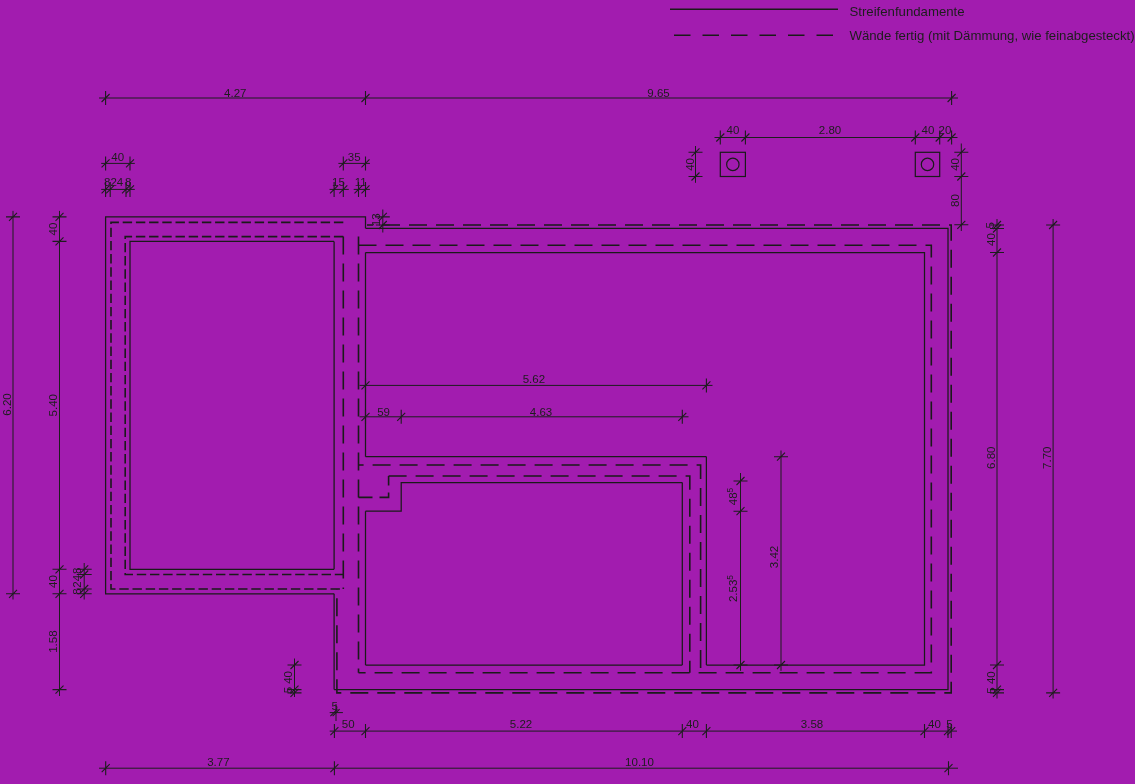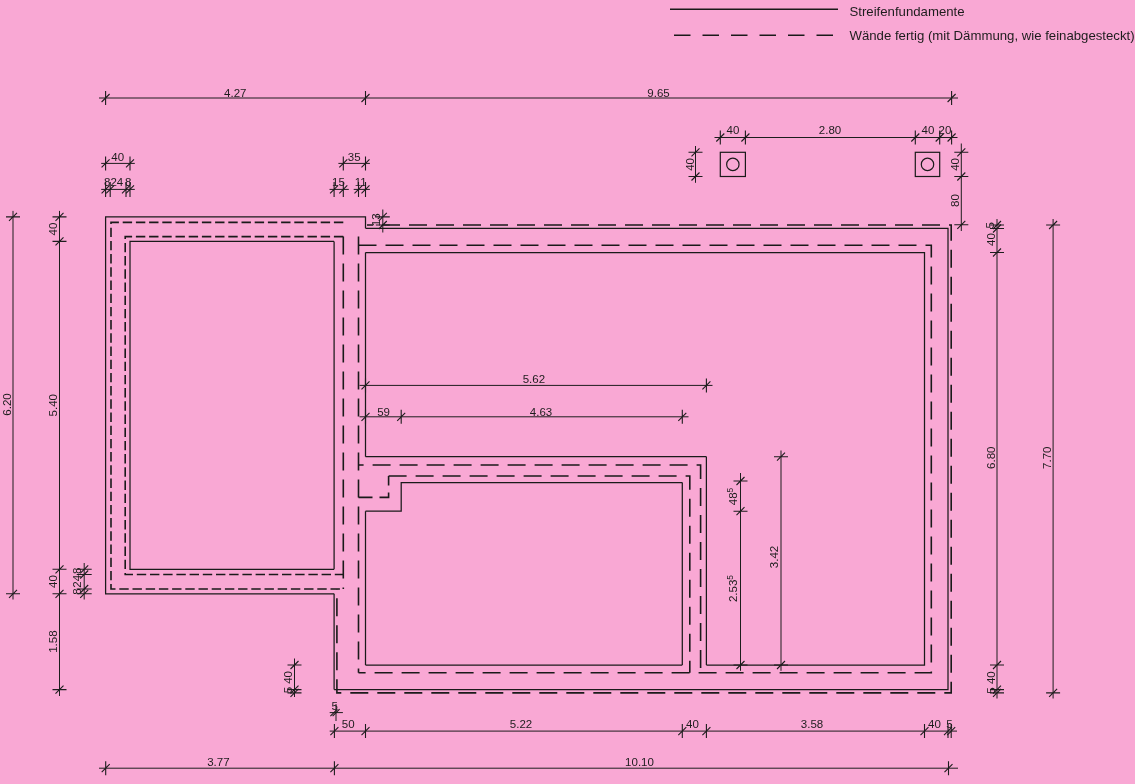--- a/index.html
+++ b/index.html
@@ -1,16 +1,16 @@
 <!DOCTYPE html>
 <html><head>
 <meta charset="utf-8">
 <style>
   html,body{margin:0;padding:0;background:#ffffff;}
-  .wrap{width:1135px;height:784px;position:relative;background:#f9a8d4;overflow:hidden;}
+  .wrap{width:1135px;height:784px;position:relative;background:#a21caf;overflow:hidden;}
   svg{display:block;}
   text{font-family:"Liberation Sans", sans-serif;fill:#1d1d1d;stroke:none;}
   .dim{font-size:11.5px;}
   .leg{font-size:13.2px;}
 </style>
 </head>
 <body>
 <div class="wrap">
 <svg width="1135" height="784" viewBox="0 0 1135 784">
 <g fill="none" stroke="#1a1a1a">

